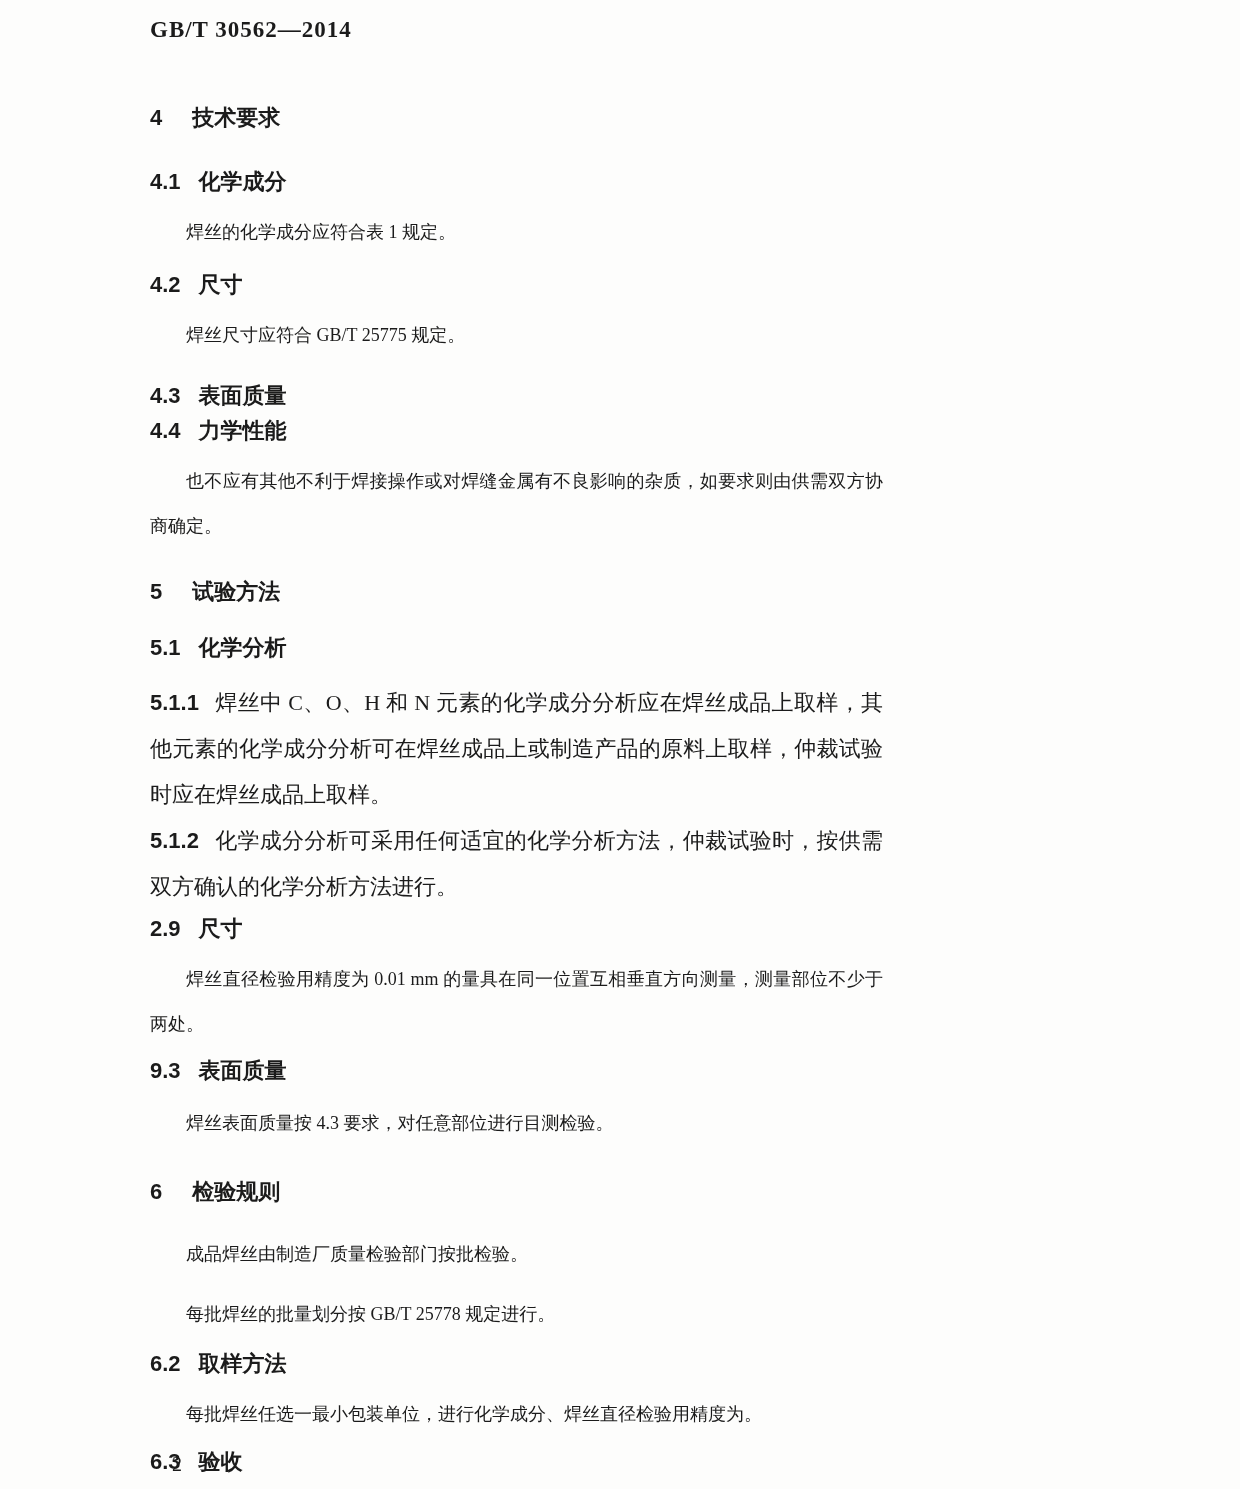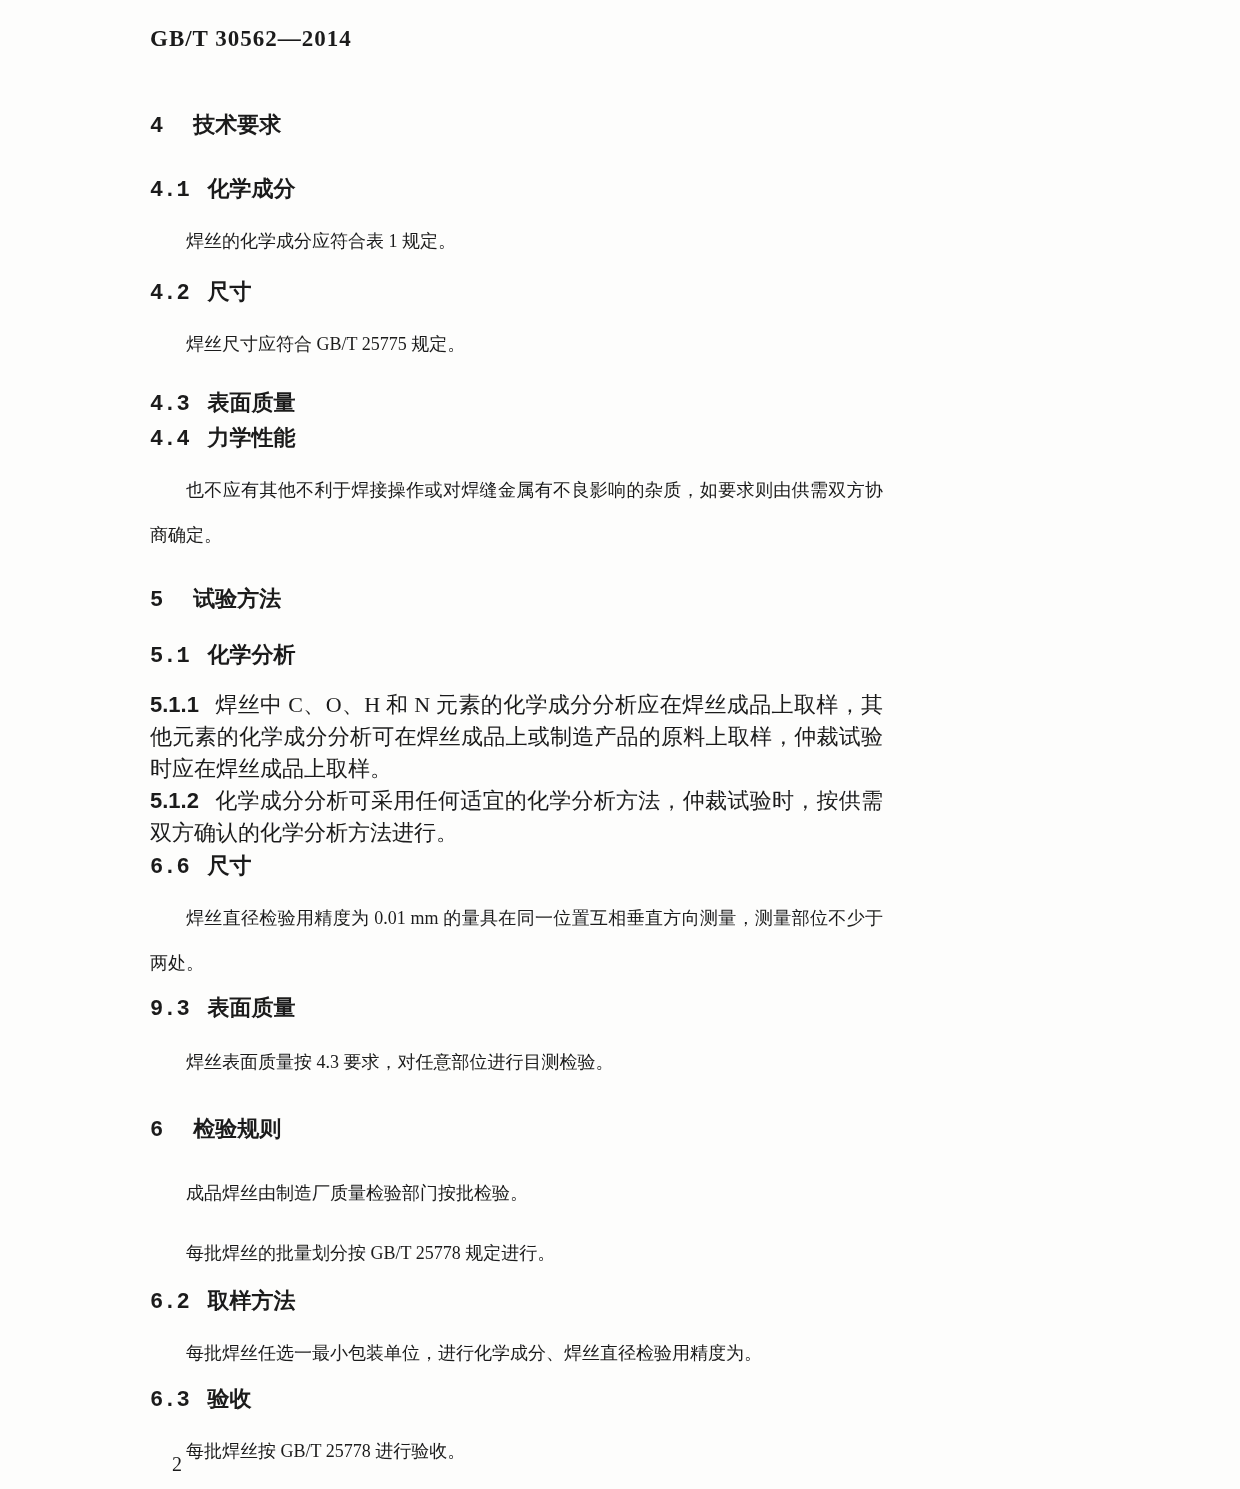--- a/index.html
+++ b/index.html
@@ -13,51 +13,51 @@
     overflow: hidden;
     position: relative;
     background: #fdfdfc;
     color: #1b1b1b;
     -webkit-font-smoothing: antialiased;
   }
   .page {
     box-sizing: border-box;
     width: 1008px;
     height: 1489px;
-    padding: 25px 125px 0 150px;
+    padding: 16px 125px 0 150px;
     position: relative;
   }
   .doc-header {
     font-family: "Liberation Serif", serif;
     font-weight: 700;
     font-size: 23px;
     line-height: 28px;
     letter-spacing: 1px;
   }
   .h1, .h2 {
-    font-family: Liberation Mono, monospace;
+    font-family: Liberation Sans, sans-serif;
     font-weight: 700;
     font-size: 22px;
     line-height: 28px;
   }
   .h1 .hnum { margin-right: 30px; }
   .h2 .hnum { margin-right: 18px; }
   p.body {
     margin: 0;
     font-family: "Liberation Serif", serif;
     font-size: 18px;
     line-height: 45px;
     text-indent: 2em;
     text-align: justify;
   }
   p.clause {
     margin: 0;
     font-family: "Liberation Serif", serif;
     font-size: 22px;
-    line-height: 32px;
+    line-height: 46px;
     text-indent: 0;
     text-align: justify;
   }
   p.clause .cnum {
     font-family: "Liberation Sans", sans-serif;
     font-weight: 700;
     margin-right: 16px;
   }
   .page-number {
     position: absolute;
@@ -112,21 +112,21 @@
 
   <p class="clause" style="margin-top:18px">
     <span class="cnum">5.1.1</span><span>焊丝中 C、O、H 和 N 元素的化学成分分析应在焊丝成品上取样，其他元素的化学成分分析可在焊丝成品上或制造产品的原料上取样，仲裁试验时应在焊丝成品上取样。</span>
   </p>
 
   <p class="clause" style="margin-top:0">
     <span class="cnum">5.1.2</span><span>化学成分分析可采用任何适宜的化学分析方法，仲裁试验时，按供需双方确认的化学分析方法进行。</span>
   </p>
 
   <div class="h2" style="margin-top:5px">
-    <span class="hnum">6.6</span><span>尺寸</span>
+    <span class="hnum">2.9</span><span>尺寸</span>
   </div>
 
   <p class="body" style="margin-top:14px">焊丝直径检验用精度为 0.01 mm 的量具在同一位置互相垂直方向测量，测量部位不少于两处。</p>
 
   <div class="h2" style="margin-top:10px">
     <span class="hnum">9.3</span><span>表面质量</span>
   </div>
 
   <p class="body" style="margin-top:16px">焊丝表面质量按 4.3 要求，对任意部位进行目测检验。</p>
 

